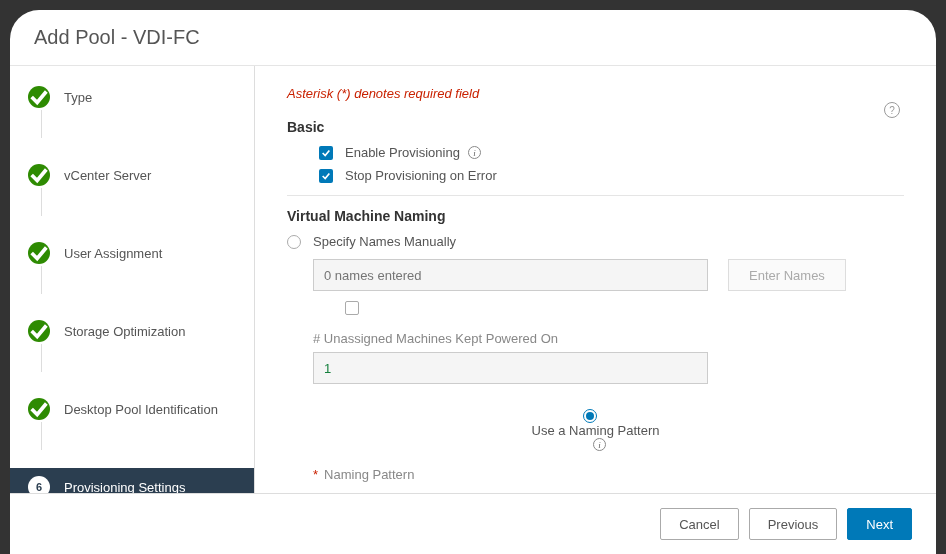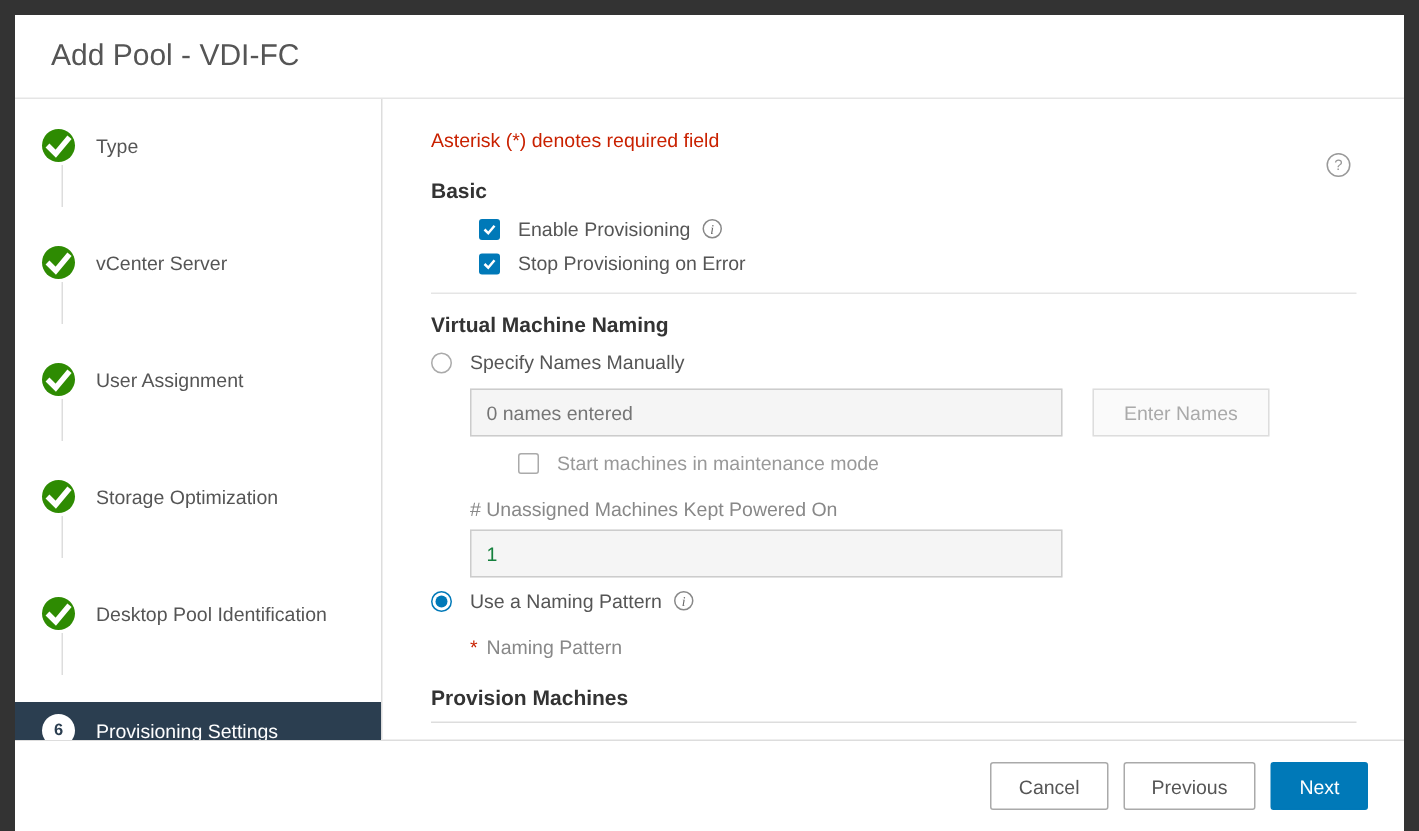--- a/index.html
+++ b/index.html
@@ -1,37 +1,37 @@
 <!DOCTYPE html>
 <html><head>
 <meta charset="utf-8">
 <style>
 * { box-sizing: border-box; margin: 0; padding: 0; font-family: -apple-system, BlinkMacSystemFont, "Segoe UI", Arial, sans-serif; }
 body { background: #333; width: 946px; height: 554px; overflow: hidden; }
-.modal { background: #fff; margin: 10px 10px 0 10px; height: 544px; display: flex; flex-direction: column; }
+.modal { background: #fff; margin: 10px 10px 0 10px; height: 544px; display: flex; flex-direction: column; border-radius: 29px; }
 .modal-header { padding: 16px 24px; border-bottom: 1px solid #e5e5e5; }
 .modal-title { font-size: 20px; font-weight: 400; color: #555; }
 .modal-body { flex: 1; display: flex; overflow: hidden; }
 .sidebar { width: 245px; border-right: 1px solid #ddd; overflow-y: auto; padding-top: 12px; position: relative; }
 .sidebar::-webkit-scrollbar { width: 8px; }
 .sidebar::-webkit-scrollbar-thumb { background: #ccc; border-radius: 4px; }
 .step { display: flex; align-items: center; padding: 8px 18px; cursor: pointer; position: relative; }
 .step-line { position: absolute; left: 31px; top: 32px; width: 1px; height: 28px; background: #ddd; }
 .step.active { background: #2b3e50; color: #fff; }
 .step-icon { width: 22px; height: 22px; border-radius: 50%; display: flex; align-items: center; justify-content: center; margin-right: 14px; flex-shrink: 0; font-size: 11px; color: #fff; font-weight: bold; }
 .step-icon.done { background: #2e8b02; }
 .step-icon.current { background: #2b3e50; border: 2px solid #fff; width: 20px; height: 20px; }
 .step.active .step-icon.current { background: #fff; color: #2b3e50; border: none; width: 22px; height: 22px; }
 .step-label { font-size: 13px; color: #555; }
 .step.active .step-label { color: #fff; }
 .steps-spacer { height: 40px; }
 .content { flex: 1; overflow-y: auto; padding: 20px 32px; position: relative; }
 .content::-webkit-scrollbar { width: 8px; }
 .content::-webkit-scrollbar-thumb { background: #ccc; border-radius: 4px; }
-.required-note { color: #c92100; font-size: 13px; margin-bottom: 18px; }
+.required-note { color: #c92100; font-size: 13px; margin-bottom: 18px; font-style: italic; }
 .help-icon-top { position: absolute; right: 36px; top: 36px; width: 16px; height: 16px; border: 1px solid #999; border-radius: 50%; display: flex; align-items: center; justify-content: center; font-size: 10px; color: #999; cursor: pointer; }
 .section-title { font-size: 14px; font-weight: 600; color: #333; margin-bottom: 10px; margin-top: 6px; }
 .section-title.bordered { border-bottom: 1px solid #ddd; padding-bottom: 8px; margin-top: 18px; }
 .checkbox-row { display: flex; align-items: center; margin-bottom: 8px; font-size: 13px; color: #555; padding-left: 32px; }
 .checkbox { width: 14px; height: 14px; background: #0079b8; border-radius: 2px; margin-right: 12px; display: flex; align-items: center; justify-content: center; cursor: pointer; }
 .checkbox svg { width: 10px; height: 10px; }
 .checkbox-un { width: 14px; height: 14px; border: 1px solid #aaa; border-radius: 2px; margin-right: 12px; cursor: pointer; background: #fff; }
 .info-icon { width: 13px; height: 13px; border: 1px solid #888; border-radius: 50%; display: inline-flex; align-items: center; justify-content: center; font-size: 9px; color: #666; margin-left: 8px; cursor: pointer; font-style: italic; font-family: serif; }
 .radio-row { display: flex; align-items: center; margin-bottom: 10px; font-size: 13px; color: #555; }
 .radio { width: 14px; height: 14px; border: 1px solid #aaa; border-radius: 50%; margin-right: 12px; cursor: pointer; background: #fff; position: relative; }
@@ -147,27 +147,26 @@
         <div class="radio"></div>
         <span>Specify Names Manually</span>
       </div>
       <div class="indent">
         <div class="inline-row">
           <input class="text-input disabled" disabled="" placeholder="0 names entered" style="">
           <button class="enter-names-btn" disabled="">Enter Names</button>
         </div>
         <div class="checkbox-row" style="margin-top:6px;">
           <div class="checkbox-un"></div>
-          <span style="color:#999;">Start machines in maintenance mode</span>
         </div>
         <div class="sub-label"># Unassigned Machines Kept Powered On</div>
         <input class="text-input disabled" style="width: 395px;" disabled="" value="1">
       </div>
 
-      <div class="radio-row" style="margin-top:8px;">
+      <div class="radio-row" style="margin-top:25px;flex-direction:column;">
         <div class="radio checked"></div>
         <span>Use a Naming Pattern</span>
         <span class="info-icon">i</span>
       </div>
       <div class="indent">
         <div class="sub-label"><span class="req-star">*</span><span>Naming Pattern</span></div>
       </div>
 
       <div class="section-title bordered">Provision Machines</div>
 

